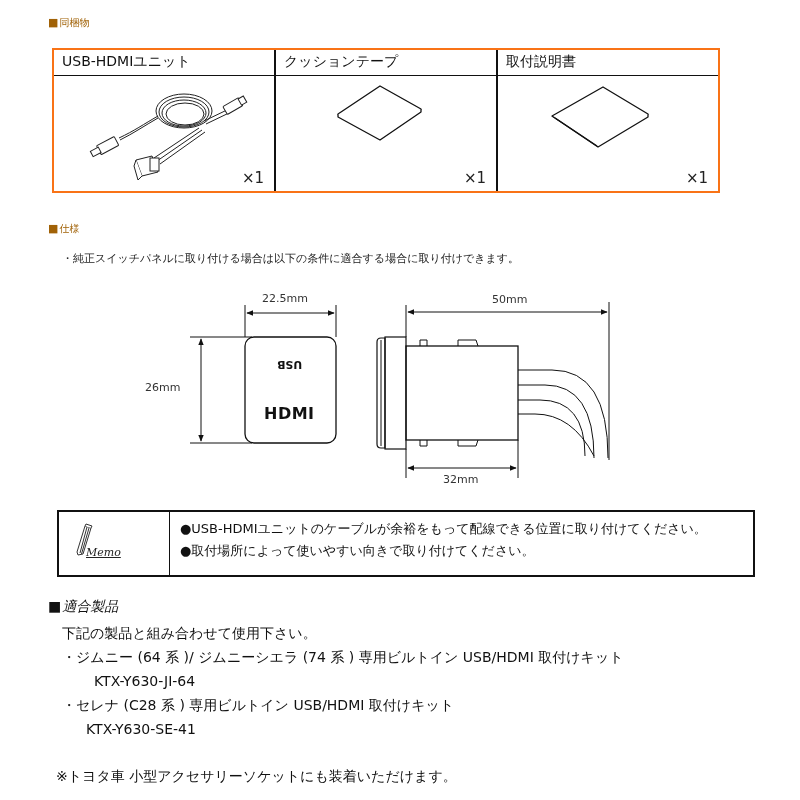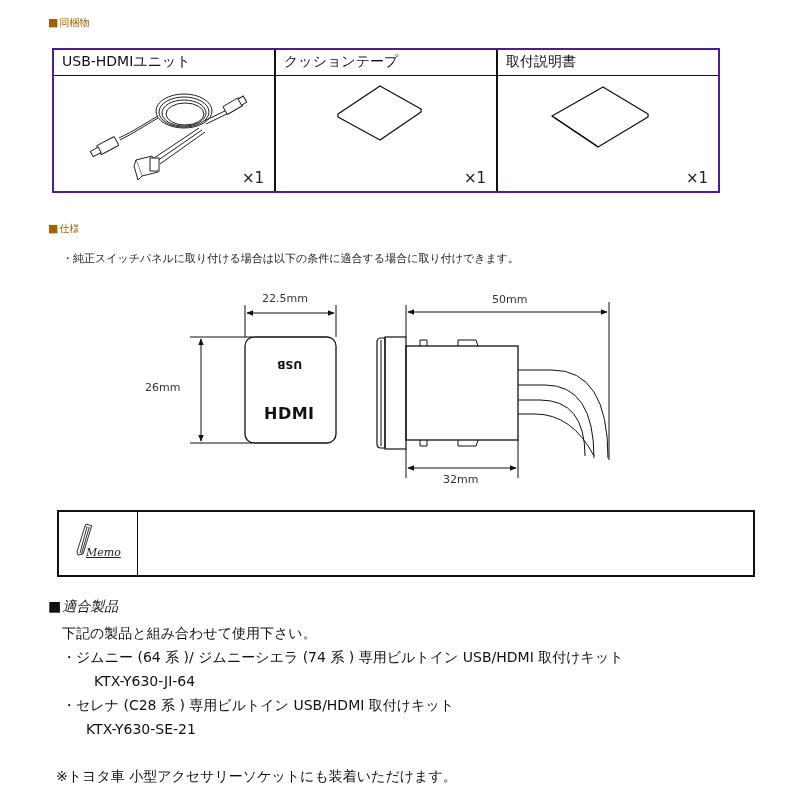--- a/index.html
+++ b/index.html
@@ -4,37 +4,37 @@
 <style>
   html, body { margin: 0; padding: 0; background: #ffffff; }
   body { width: 800px; height: 800px; position: relative; overflow: hidden;
          font-family: "DejaVu Sans", "Liberation Sans", sans-serif; color: #111; }
   .abs { position: absolute; }
   .sec-title { font-size: 10px; color: #a16207; }
   .sec-title::before { content: "■"; font-size: 11px; margin-right: 1px; }
 
   
   .pkg-table { position: absolute; left: 52px; top: 48px; width: 668px; height: 145px;
-               border: 2px solid #4c1d95; box-sizing: border-box; display: grid;
+               border: 2px solid #f97316; box-sizing: border-box; display: grid;
                grid-template-columns: 222px 222px 1fr; grid-template-rows: 26px 1fr; }
   .pkg-head { border-bottom: 1px solid #111; font-size: 14px; padding: 3px 0 0 8px;
               box-sizing: border-box; color: #111; white-space: nowrap; }
   .pkg-cell { position: relative; }
   .pkg-head.c1, .pkg-cell.c1, .pkg-head.c2, .pkg-cell.c2 { border-right: 2px solid #111; }
   .qty { position: absolute; right: 10px; bottom: 4px; font-size: 15px; color: #222; }
   .pkg-cell svg { position: absolute; left: 0; top: 0; }
 
   .spec-note { font-size: 11px; color: #222; }
 
   .dim-label { font-size: 11px; color: #333; }
 
   
   .memo { position: absolute; left: 57px; top: 510px; width: 698px; height: 67px;
           border: 2px solid #111; box-sizing: border-box; display: flex; }
-  .memo-icon { width: 78px; border-right: 1px solid #111; position: relative; }
+  .memo-icon { width: 78px; border-right: 1px solid #111; position: relative; padding-left: 32px; }
   .memo-label { position: absolute; left: 27px; top: 34px; font-family: "DejaVu Serif", "Liberation Serif", serif;
                 font-style: italic; font-size: 11px; text-decoration: underline; color: #222; }
   .memo-body { padding: 6px 0 0 10px; font-size: 13px; line-height: 22px; color: #111; }
   .memo-body div { white-space: nowrap; }
 
   .compat { font-size: 14px; line-height: 23px; color: #111; }
   .compat-title { font-size: 14px; font-style: italic; }
   .compat-title::before { content: "■"; margin-right: 1px; }
 </style>
 </head>
@@ -166,22 +166,24 @@
       <g fill="#fff" stroke="#333" stroke-width="1">
         <path d="M12 4 L 18 6 L 10 32 L 5 33 L 4 30 Z"></path>
         <line x1="14" y1="5" x2="7" y2="31"></line>
         <line x1="16" y1="6" x2="8.5" y2="32"></line>
         <path d="M12 4 L 13 2 L 19 4 L 18 6"></path>
       </g>
     </svg>
     <span class="memo-label">Memo</span>
   </div>
   <div class="memo-body">
+    <div>●USB-HDMIユニットのケーブルが余裕をもって配線できる位置に取り付けてください。</div>
+    <div>●取付場所によって使いやすい向きで取り付けてください。</div>
   </div>
 </div>
 
 <div class="abs compat-title" style="left:48px; top:598px;">適合製品</div>
 <div class="abs compat" style="left:62px; top:622px;text-align:center;">下記の製品と組み合わせて使用下さい。</div>
 <div class="abs compat" style="left:62px; top:646px; white-space:nowrap;">・ジムニー (64 系 )/ ジムニーシエラ (74 系 ) 専用ビルトイン USB/HDMI 取付けキット</div>
 <div class="abs compat" style="left:86px; top:670px;margin-left:8px;">KTX-Y630-JI-64</div>
 <div class="abs compat" style="left:62px; top:694px; white-space:nowrap;">・セレナ (C28 系 ) 専用ビルトイン USB/HDMI 取付けキット</div>
-<div class="abs compat" style="left:86px; top:718px;">KTX-Y630-SE-21</div>
+<div class="abs compat" style="left:86px; top:718px;">KTX-Y630-SE-41</div>
 <div class="abs compat" style="left:56px; top:765px; white-space:nowrap;">※トヨタ車 小型アクセサリーソケットにも装着いただけます。</div>
 
 </body></html>

